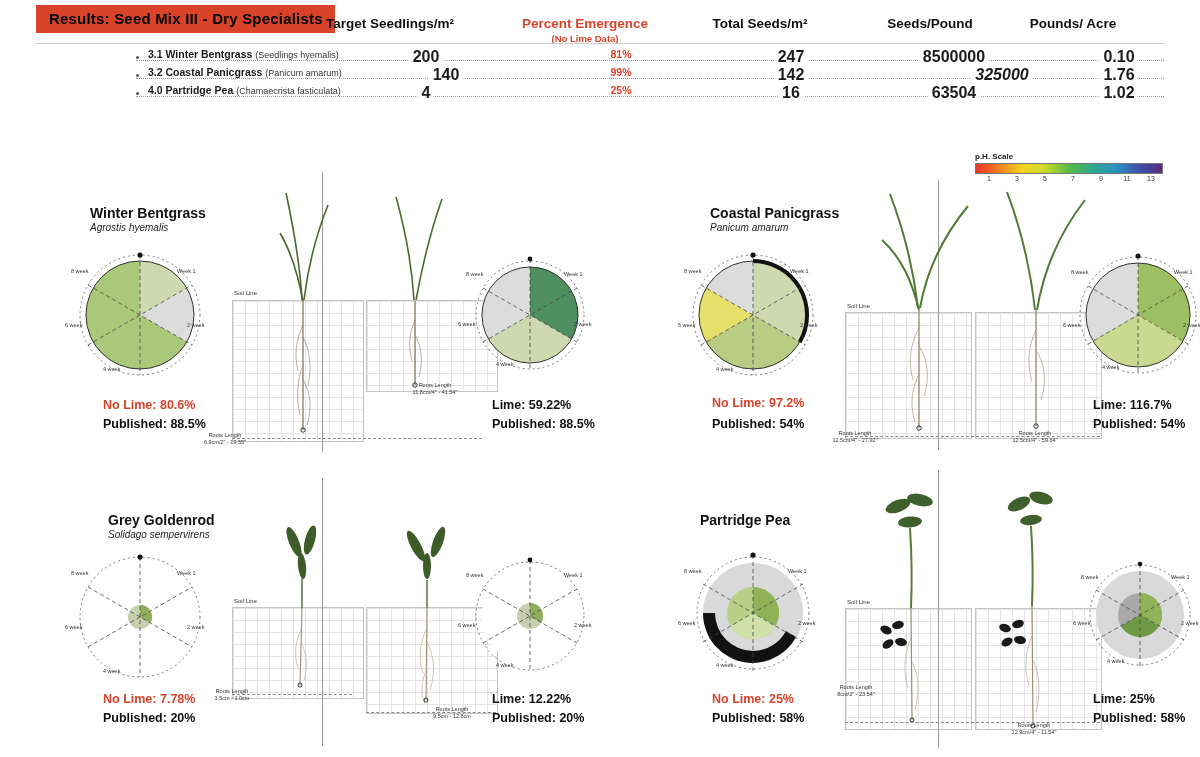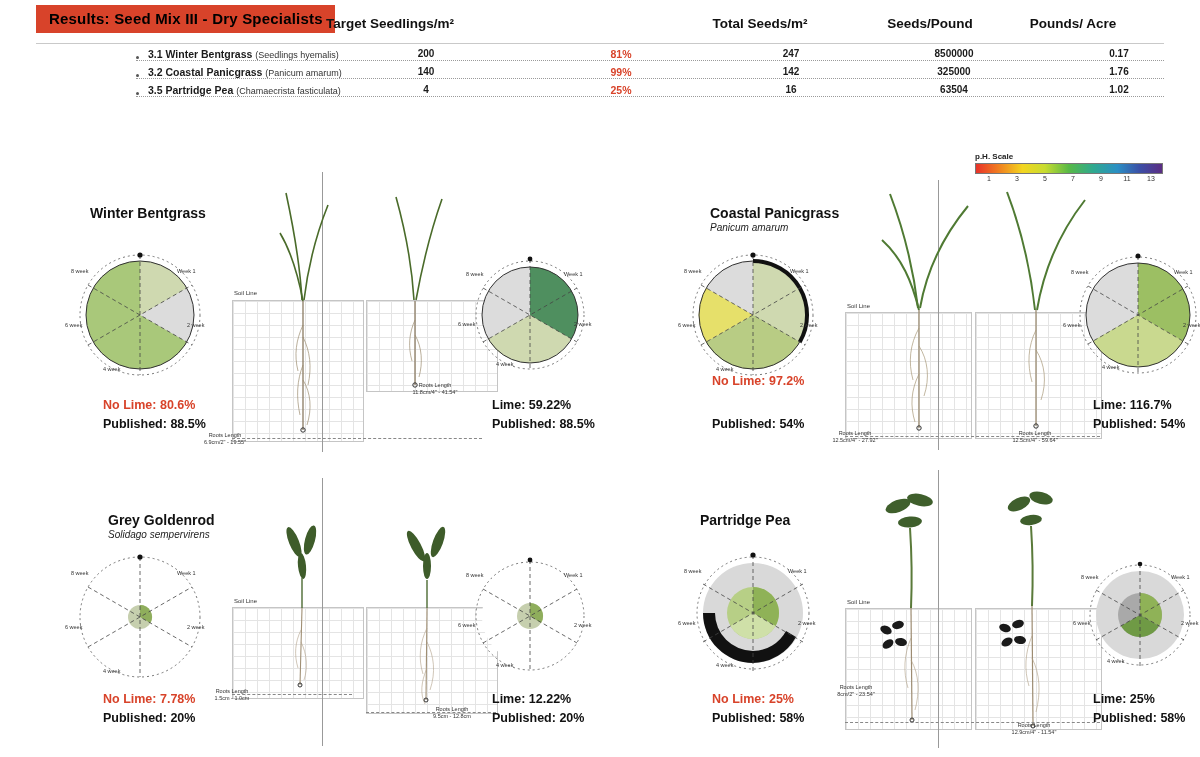--- a/index.html
+++ b/index.html
@@ -42,21 +42,21 @@
   .trow{
     position:relative;height:18px;font-size:10.5px;
   }
   .trow .dotline{
     position:absolute;left:100px;right:0;top:12px;height:0;
     border-bottom:1px dotted #9a9a9a;
   }
   .cell{position:absolute;white-space:nowrap;background:#fff;padding:0 4px;}
   .cell.name{left:108px;font-weight:bold;font-size:10.5px;}
   .cell.name .sci{font-weight:normal;font-size:9px;color:#333;}
-  .cell.num{font-weight:bold;font-size:10px;text-align:center;transform:translateX(-50%);}
+  .cell.num{font-weight:bold;font-size:16px;text-align:center;transform:translateX(-50%);}
   .cell.pct{font-weight:bold;font-size:10.5px;color:#d8432a;text-align:center;transform:translateX(-50%);}
   .rowdot{position:absolute;left:100px;top:8px;width:3px;height:3px;background:#555;border-radius:50%;}
   
   .ph-wrap{position:absolute;left:975px;top:152px;width:190px;}
   .ph-label{font-size:8px;font-weight:bold;color:#222;text-align:left;margin-bottom:2px;}
   .ph-bar{
     width:186px;height:9px;
     background:linear-gradient(to right,#e8322a 0%,#f07d20 12%,#f3d520 25%,#c8dc30 37%,#57b947 50%,#2fa98f 63%,#2b8fc4 76%,#3b4fa6 88%,#5b2d83 100%);
     border:1px solid #777;
   }
@@ -85,20 +85,24 @@
 </style>
 </head>
 <body>
 
 <div class="header">
   <div class="title-banner">Results: Seed Mix III - Dry Specialists</div>
 
   <div class="col-head" style="left:300px;width:180px;">
     <span>Target Seedlings/m²</span>
   </div>
+  <div class="col-head red" style="left:490px;width:190px;">
+    <span>Percent Emergence</span>
+    <span class="col-sub">(No Lime Data)</span>
+  </div>
   <div class="col-head" style="left:680px;width:160px;">
     <span>Total Seeds/m²</span>
   </div>
   <div class="col-head" style="left:850px;width:160px;">
     <span>Seeds/Pound</span>
   </div>
   <div class="col-head" style="left:988px;width:170px;">
     <span>Pounds/ Acre</span>
   </div>
   <div class="header-rule"></div>
@@ -111,44 +115,44 @@
     <div class="dotline"></div>
     <div class="cell name">
       <span>3.1</span>
       <span>Winter Bentgrass</span>
       <span class="sci">(Seedlings hyemalis)</span>
     </div>
     <div class="cell num" style="left:390px;">200</div>
     <div class="cell pct" style="left:585px;">81%</div>
     <div class="cell num" style="left:755px;">247</div>
     <div class="cell num" style="left:918px;">8500000</div>
-    <div class="cell num" style="left:1083px;">0.17</div>
+    <div class="cell num" style="left:1083px;">0.10</div>
   </div>
 
   <div class="trow">
     <div class="rowdot"></div>
     <div class="dotline"></div>
     <div class="cell name">
       <span>3.2</span>
       <span>Coastal Panicgrass</span>
       <span class="sci">(Panicum amarum)</span>
     </div>
-    <div class="cell num" style="left:390px;">140</div>
+    <div class="cell num" style="left:410px;">140</div>
     <div class="cell pct" style="left:585px;">99%</div>
     <div class="cell num" style="left:755px;">142</div>
-    <div class="cell num" style="left:918px;">325000</div>
+    <div class="cell num" style="left:966px;font-style:italic;">325000</div>
     <div class="cell num" style="left:1083px;">1.76</div>
   </div>
 
 
   <div class="trow">
     <div class="rowdot"></div>
     <div class="dotline"></div>
     <div class="cell name">
-      <span>3.5</span>
+      <span>4.0</span>
       <span>Partridge Pea</span>
       <span class="sci">(Chamaecrista fasticulata)</span>
     </div>
     <div class="cell num" style="left:390px;">4</div>
     <div class="cell pct" style="left:585px;">25%</div>
     <div class="cell num" style="left:755px;">16</div>
     <div class="cell num" style="left:918px;">63504</div>
     <div class="cell num" style="left:1083px;">1.02</div>
   </div>
 
@@ -163,20 +167,21 @@
     <span style="left:70px;">5</span>
     <span style="left:98px;">7</span>
     <span style="left:126px;">9</span>
     <span style="left:152px;">11</span>
     <span style="left:176px;">13</span>
   </div>
 </div>
 
 <div class="panel" style="left:90px;top:205px;width:560px;height:250px;">
   <div class="pname">Winter Bentgrass</div>
+  <div class="psci">Agrostis hyemalis</div>
 </div>
 
 <div class="wheel" style="left:75px;top:250px;">
   <svg width="130" height="130" viewBox="0 0 130 130">
     <circle cx="65" cy="65" r="54" fill="#dcdcdc" stroke="none"></circle>
     <path d="M65 65 L65 11 A54 54 0 0 1 111.8 92 Z" fill="#dcdcdc"></path>
     <path d="M65 65 L111.8 92 A54 54 0 1 1 65 11 Z" fill="#a9c87a"></path>
     <path d="M65 65 L65 11 A54 54 0 0 1 111.8 38 Z" fill="#cfd9b0"></path>
     <circle cx="65" cy="65" r="54" fill="none" stroke="#333" stroke-width="1"></circle>
     <circle cx="65" cy="65" r="60" fill="none" stroke="#555" stroke-width="0.8" stroke-dasharray="2 3"></circle>
@@ -362,21 +367,21 @@
     </g>
     <circle cx="63" cy="4" r="2.5" fill="#111"></circle>
   </svg>
   <span class="wk" style="left:-4px;top:17px;">8 week</span>
   <span class="wk" style="left:99px;top:17px;">Week 1</span>
   <span class="wk" style="left:-12px;top:70px;">6 week</span>
   <span class="wk" style="left:108px;top:70px;">2 week</span>
   <span class="wk" style="left:27px;top:112px;">4 week</span>
 </div>
 
-<div class="result" style="left:712px;top:374px;">
+<div class="result" style="left:712px;top:396px;">
   <span class="nolime">No Lime:</span>
   <span class="nolime">97.2%</span>
 </div>
 <div class="result" style="left:712px;top:417px;">
   <span class="pub">Published:</span>
   <span class="pub">54%</span>
 </div>
 <div class="result" style="left:1093px;top:398px;">
   <span class="pub">Lime:</span>
   <span class="pub">116.7%</span>

